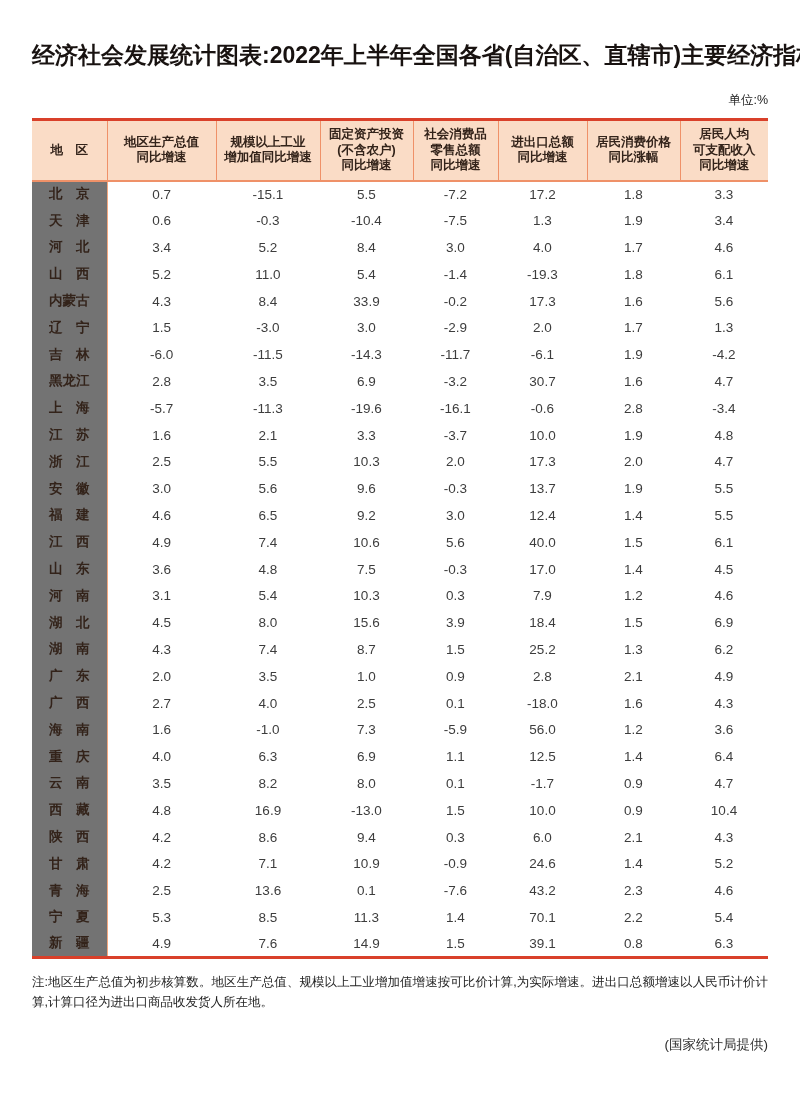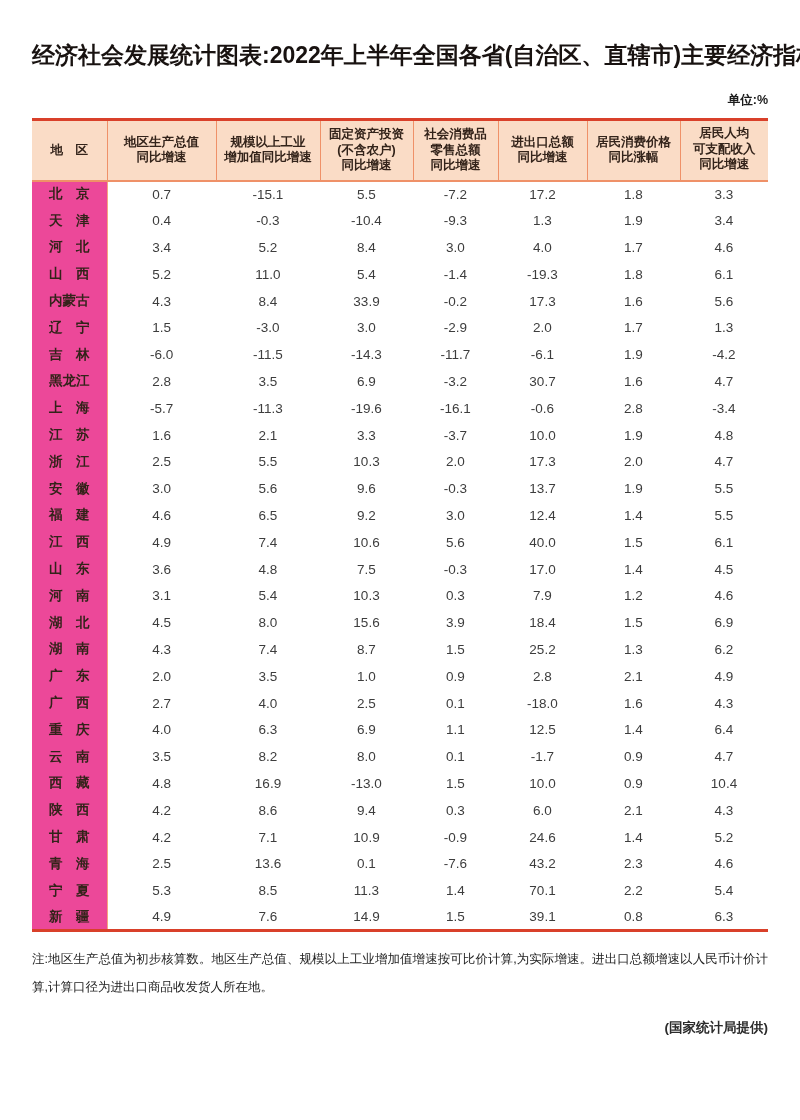--- a/index.html
+++ b/index.html
@@ -15,21 +15,21 @@
     font-size: 23px;
     line-height: 26px;
     font-weight: bold;
     color: #181210;
     white-space: nowrap;
   }
   .unit-label {
     margin-top: 24px;
     text-align: right;
     font-size: 12.5px;
-    font-weight: bold;
+    font-weight: normal;
     color: #1c1c1c;
   }
   table.stats {
     margin-top: 9px;
     width: 100%;
     border-collapse: collapse;
     table-layout: fixed;
     border-top: 3px solid #d9402a;
     border-bottom: 3px solid #d9402a;
   }
@@ -47,49 +47,48 @@
     font-size: 12.5px;
     font-weight: bold;
     color: #33231a;
     text-align: center;
     vertical-align: middle;
     white-space: pre-line;
     line-height: 15.5px;
     border-right: 1px solid #ef9168;
     border-bottom: 2px solid #ef9168;
   }
-  thead th:last-child { border-right: none; font-family: Liberation Mono, monospace; }
+  thead th:last-child { border-right: none; }
   tbody td {
     height: 26.8px;
     font-size: 13.5px;
     color: #3d3d3d;
     text-align: center;
     vertical-align: middle;
     background: #ffffff;
   }
   tbody td.region {
-    background: #ec4899;
+    background: #737373;
     border-right: 1px solid #f4a77e;
     font-weight: bold;
     color: #33231a;
     font-size: 13.5px;
   }
   .footnote {
     margin-top: 13px;
     font-size: 12.5px;
-    line-height: 28px;
+    line-height: 20px;
     color: #232323;
     text-align: justify;
   }
   .source-line {
-    margin-top: 18px;
+    margin-top: 24px;
     text-align: right;
     font-size: 13.5px;
     color: #2b2b2b;
-    font-weight: bold;
   }
 </style>
 </head>
 <body>
 
 <div class="page">
 
   <h1 class="page-title">经济社会发展统计图表:2022年上半年全国各省(自治区、直辖市)主要经济指标</h1>
 
   <div class="unit-label">单位:%</div>
@@ -133,24 +132,24 @@
           <td>0.7</td>
           <td>-15.1</td>
           <td>5.5</td>
           <td>-7.2</td>
           <td>17.2</td>
           <td>1.8</td>
           <td>3.3</td>
         </tr>
         <tr>
           <td class="region">天　津</td>
-          <td>0.4</td>
+          <td>0.6</td>
           <td>-0.3</td>
           <td>-10.4</td>
-          <td>-9.3</td>
+          <td>-7.5</td>
           <td>1.3</td>
           <td>1.9</td>
           <td>3.4</td>
         </tr>
         <tr>
           <td class="region">河　北</td>
           <td>3.4</td>
           <td>5.2</td>
           <td>8.4</td>
           <td>3.0</td>
@@ -322,20 +321,30 @@
           <td class="region">广　西</td>
           <td>2.7</td>
           <td>4.0</td>
           <td>2.5</td>
           <td>0.1</td>
           <td>-18.0</td>
           <td>1.6</td>
           <td>4.3</td>
         </tr>
         <tr>
+          <td class="region">海　南</td>
+          <td>1.6</td>
+          <td>-1.0</td>
+          <td>7.3</td>
+          <td>-5.9</td>
+          <td>56.0</td>
+          <td>1.2</td>
+          <td>3.6</td>
+        </tr>
+        <tr>
           <td class="region">重　庆</td>
           <td>4.0</td>
           <td>6.3</td>
           <td>6.9</td>
           <td>1.1</td>
           <td>12.5</td>
           <td>1.4</td>
           <td>6.4</td>
         </tr>
         <tr>

